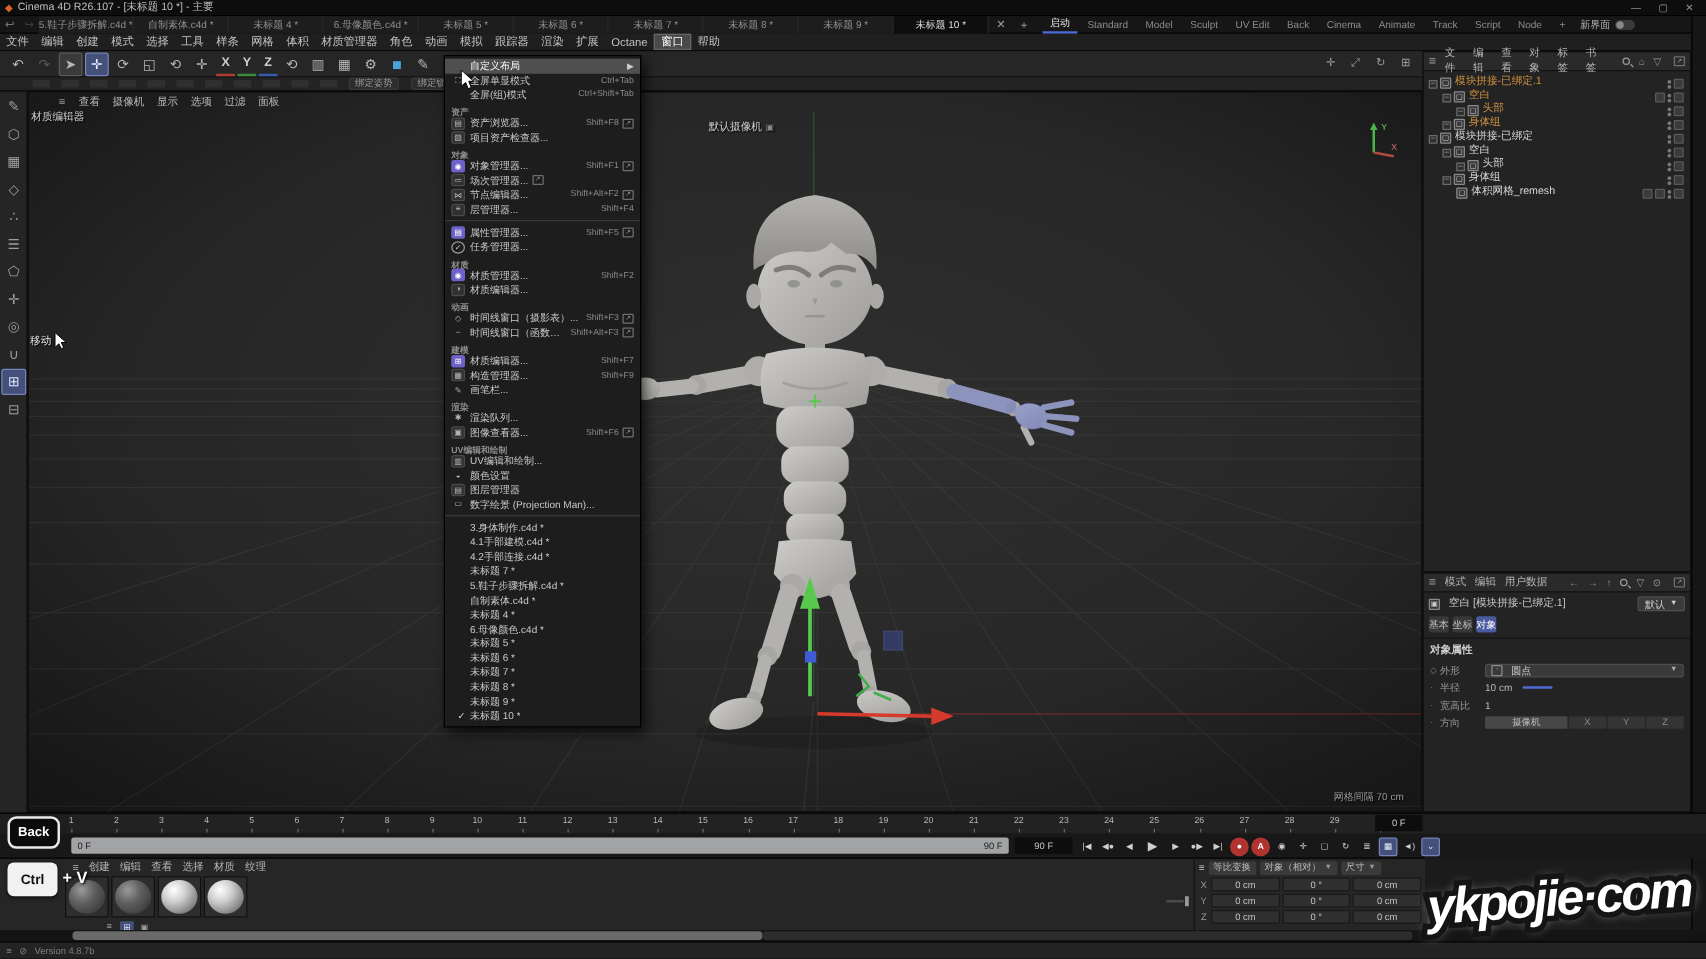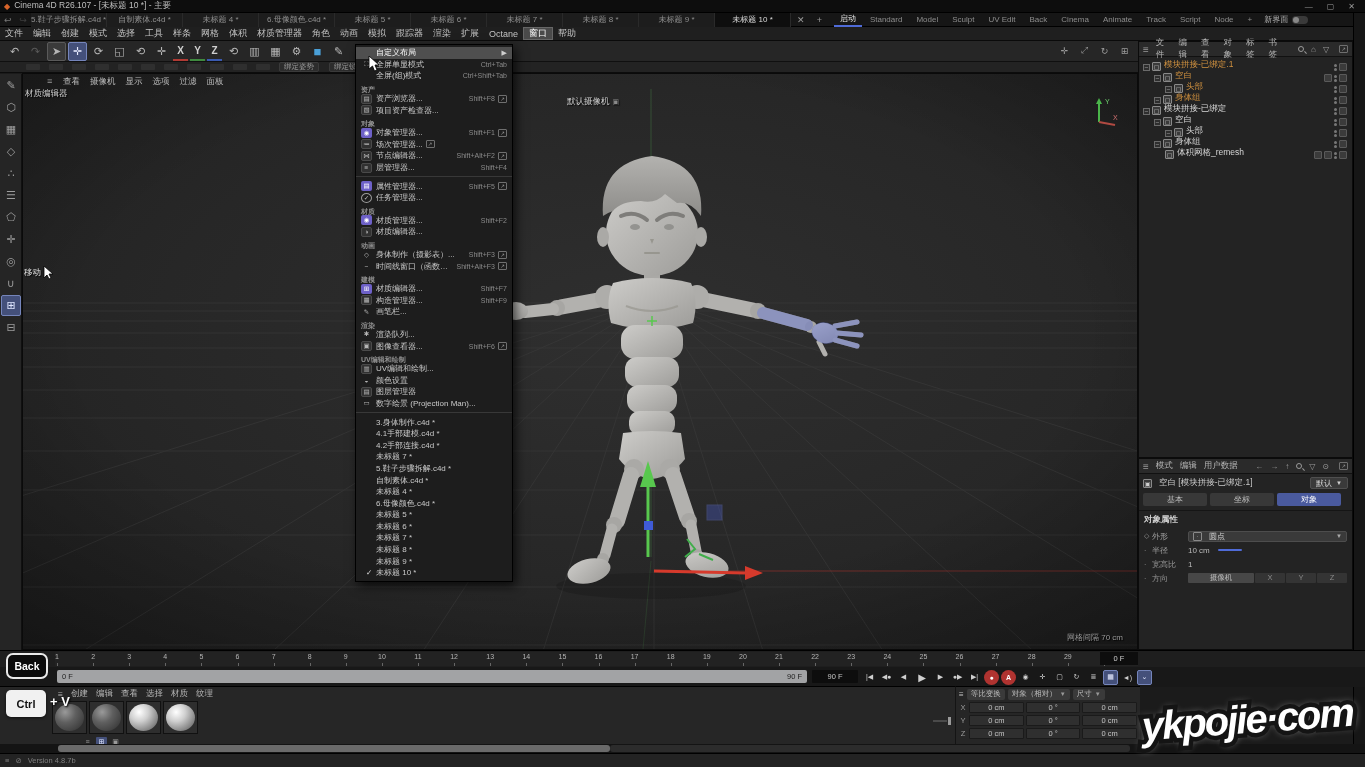--- a/index.html
+++ b/index.html
@@ -96,21 +96,21 @@
   .tname.white{color:#d6d6d6}
   .trow .rt{margin-left:auto;display:flex;align-items:center;gap:2px;padding-right:3px}
   .dotcol{display:flex;flex-direction:column;gap:1px}
   .dotcol i{width:3px;height:3px;border-radius:2px;background:#777}
   .tagsq{width:8px;height:8px;background:#3b3b3b;border:1px solid #5a5a5a;border-radius:1px}
   
   #am{left:1138px;top:458px;width:215px;height:192px;background:#232323;border:1px solid #0b0b0b}
   #amTitle{display:flex;align-items:center;gap:4px;font-size:8.5px;color:#c9c9c9;padding:3px 4px}
   #amPreset{margin-left:auto;background:#3a3a3a;border:1px solid #4f4f4f;border-radius:2px;font-size:8px;padding:0 5px;height:12px;display:flex;align-items:center;gap:4px;color:#cfcfcf}
   #amTabs{display:flex;gap:3px;padding:1px 4px 4px}
-  .atab{background:#383838;border-radius:2px;font-size:8px;color:#bdbdbd;padding:1px 24px}
+  .atab{background:#383838;border-radius:2px;font-size:8px;color:#bdbdbd;padding:1px 0}
   .atab.active{background:#4a5a9e;color:#fff}
   #amSection{font-size:8.5px;font-weight:bold;color:#cfcfcf;padding:3px 5px;border-top:1px solid #151515}
   .arow{display:flex;align-items:center;height:14px;padding:0 5px;font-size:8px;color:#9a9a9a}
   .arow .mark{width:8px;color:#8a8a8a;font-size:7px;flex:none}
   .arow .albl{width:36px;flex:none}
   .aval{color:#b9b9b9}
   .adrop{flex:1;background:#3a3a3a;border:1px solid #4d4d4d;border-radius:2px;height:11px;display:flex;align-items:center;padding:0 4px;gap:4px;color:#d2d2d2;font-size:8px}
   .adrop .dd{margin-left:auto;font-size:6px;color:#aaa}
   .miniSlider{width:24px;height:2px;background:#4f6bd8;margin-left:8px;border-radius:1px}
   .seg{display:flex;flex:1;gap:1px}
@@ -538,21 +538,21 @@
         <div class="wm-label">材质管理器...</div>
         <div class="sc">Shift+F2</div>
       </div>
       <div class="wm-row">
         <div class="mi plain">◑</div>
         <div class="wm-label">材质编辑器...</div>
       </div>
       <div class="wm-head">动画</div>
       <div class="wm-row">
         <div class="mi none">◇</div>
-        <div class="wm-label">身体制作（摄影表）...</div>
+        <div class="wm-label">时间线窗口（摄影表）...</div>
         <div class="sc">Shift+F3</div>
         <div class="extb">↗</div>
       </div>
       <div class="wm-row">
         <div class="mi none">~</div>
         <div class="wm-label">时间线窗口（函数曲线）...</div>
         <div class="sc">Shift+Alt+F3</div>
         <div class="extb">↗</div>
       </div>
       <div class="wm-head">建模</div>

